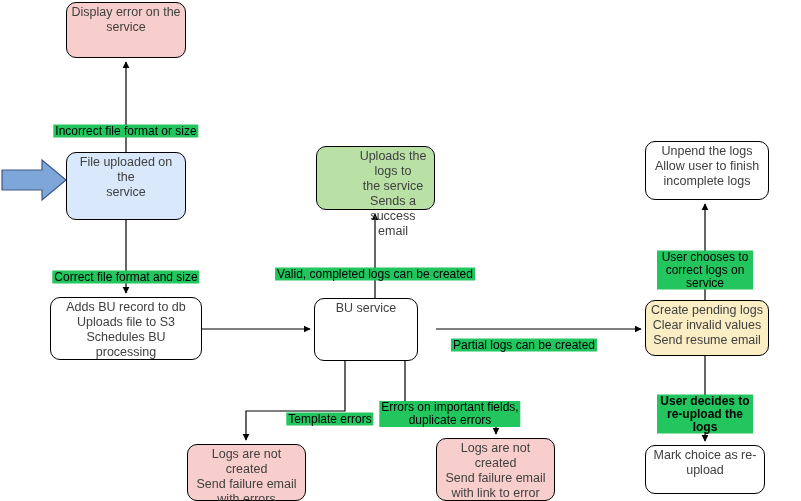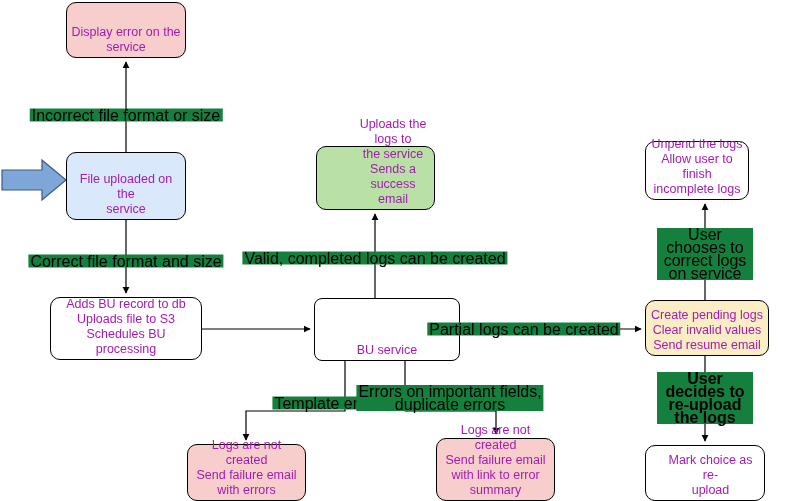--- a/index.html
+++ b/index.html
@@ -23,40 +23,41 @@
     top: 0;
     width: 801px;
     height: 501px;
   }
   .node {
     position: absolute;
     box-sizing: border-box;
     border: 1px solid #000000;
     border-radius: 10px;
     display: flex;
-    align-items: flex-end;
+    align-items: flex-start;
     justify-content: center;
     text-align: center;
     font-size: 12.5px;
     line-height: 15px;
-    color: #a21caf;
+    color: #404040;
     white-space: pre-line;
     padding: 2px 4px;
     z-index: 3;
   }
   .lbl {
     position: absolute;
-    font-size: 16px;
+    font-size: 12px;
     line-height: 13px;
     color: #000000;
     text-align: center;
     white-space: pre-line;
-    background: #15803d;
+    background: #22c55e;
     padding: 0 2px;
     z-index: 4;
+    margin-top: 16px;
   }
 </style>
 </head>
 <body>
 
 <div id="canvas">
 
   <svg class="edges" viewBox="0 0 801 501" xmlns="http://www.w3.org/2000/svg">
     <defs>
       <marker id="ah" viewBox="0 0 10 10" refX="9" refY="5" markerWidth="6" markerHeight="6" orient="auto-start-reverse">
@@ -103,50 +104,50 @@
 Schedules BU processing</span>
   </div>
 
   <div class="node" style="left:316px; top:146px; width:119px; height:64px; background:#b9e0a5;padding-left:39px;">
     <span>Uploads the logs to
 the service
 Sends a success
 email</span>
   </div>
 
-  <div class="node" style="left:314px; top:298px; width:146px; height:63px; background:#ffffff;border-radius:8px;">
+  <div class="node" style="left:314px; top:298px; width:104px; height:63px; background:#ffffff;">
     <span>BU service</span>
   </div>
 
   <div class="node" style="left:187px; top:444px; width:119px; height:57px; background:#f8cecc;">
     <span>Logs are not created
 Send failure email
 with errors</span>
   </div>
 
   <div class="node" style="left:436px; top:438px; width:119px; height:63px; background:#f8cecc;">
     <span>Logs are not created
 Send failure email
 with link to error
 summary</span>
   </div>
 
-  <div class="node" style="left:645px; top:141px; width:104px; height:59px; background:#ffffff;">
+  <div class="node" style="left:645px; top:141px; width:124px; height:59px; background:#ffffff;">
     <span>Unpend the logs
 Allow user to finish
 incomplete logs</span>
   </div>
 
   <div class="node" style="left:645px; top:300px; width:124px; height:56px; background:#fbeec4;">
     <span>Create pending logs
 Clear invalid values
 Send resume email</span>
   </div>
 
-  <div class="node" style="left:645px; top:445px; width:120px; height:56px; background:#ffffff;padding-left:15px;">
+  <div class="node" style="left:645px; top:445px; width:120px; height:49px; background:#ffffff;">
     <span>Mark choice as re-
 upload</span>
   </div>
 
   <div class="lbl" style="left:126px; top:115px; transform:translate(-50%,-50%);">Incorrect file format or size</div>
 
   <div class="lbl" style="left:126px; top:261px; transform:translate(-50%,-50%);">Correct file format and size</div>
 
   <div class="lbl" style="left:375px; top:258px; transform:translate(-50%,-50%);">Valid, completed logs can be created</div>
 

